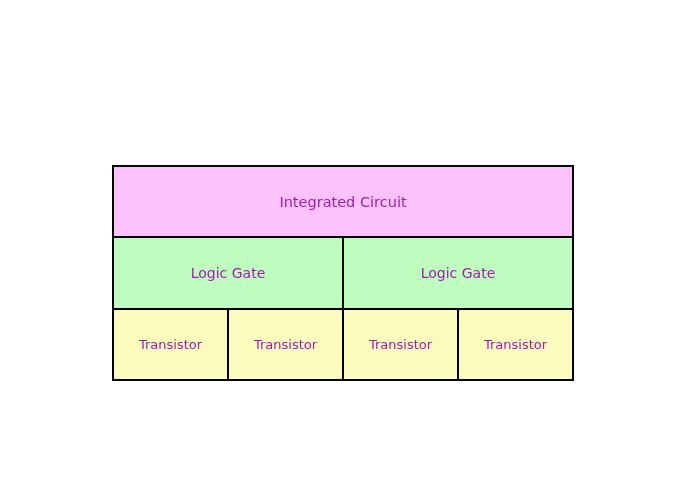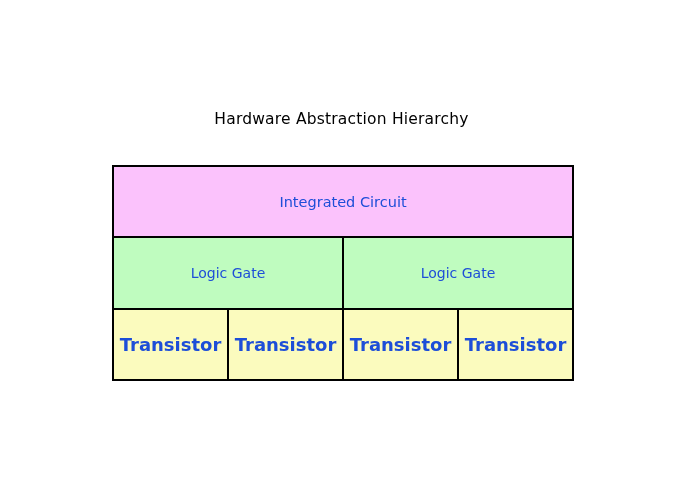--- a/index.html
+++ b/index.html
@@ -63,41 +63,40 @@
     justify-content: space-between;
   }
 
   .node {
     flex: 1 1 0;
     min-width: 0;
     display: flex;
     align-items: center;
     justify-content: center;
     box-sizing: border-box;
-    color: #1d4ed8;
+    color: #a21caf;
     text-align: center;
     white-space: nowrap;
     overflow: hidden;
   }
 
   .node + .node {
     border-left: 2.5px solid #000000;
   }
 
   
   .tier-ic   .node { background: #fbc2fc; font-size: 14.5px; }
   .tier-gate .node { background: #bffcbf; font-size: 14px; }
-  .tier-tran .node { background: #fbfbbe; font-size: 18px; font-weight: bold; }
+  .tier-tran .node { background: #fbfbbe; font-size: 13px; }
 </style>
 </head>
 <body>
 
 <div id="figure">
 
-  <div id="figure-title">Hardware Abstraction Hierarchy</div>
 
   <div id="hierarchy">
 
     <div class="tier tier-ic">
       <div class="node">Integrated Circuit</div>
     </div>
 
     <div class="tier tier-gate">
       <div class="node">Logic Gate</div>
       <div class="node">Logic Gate</div>

